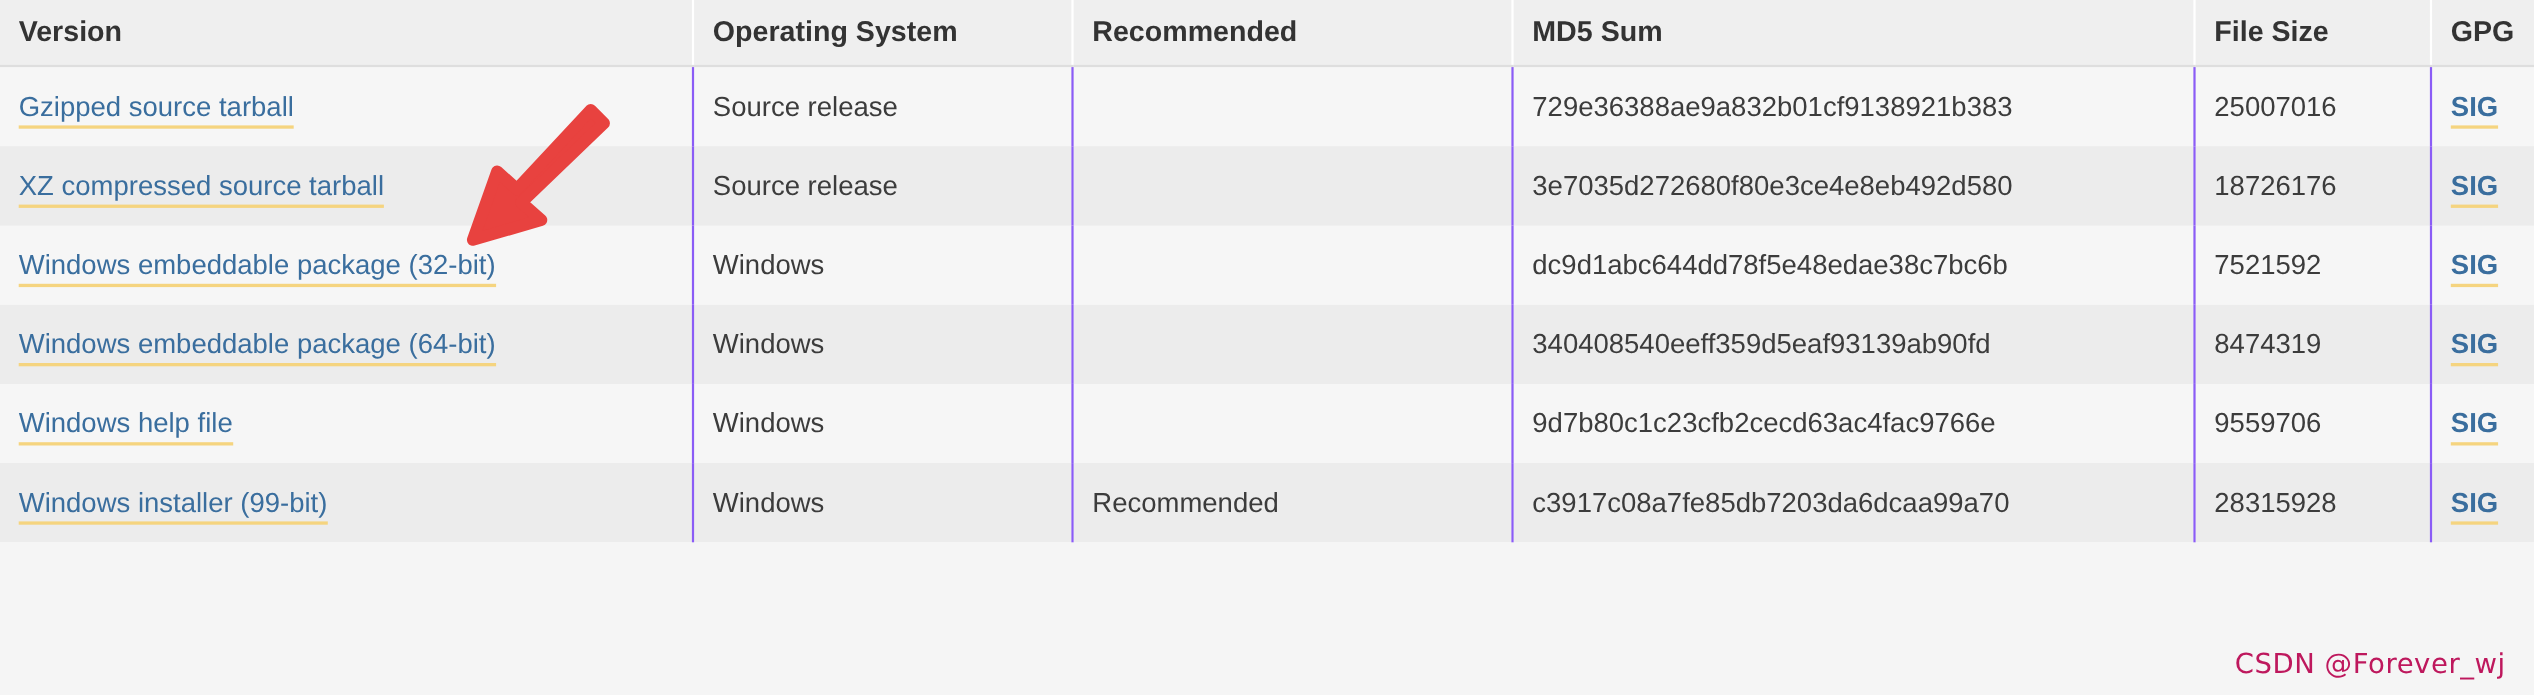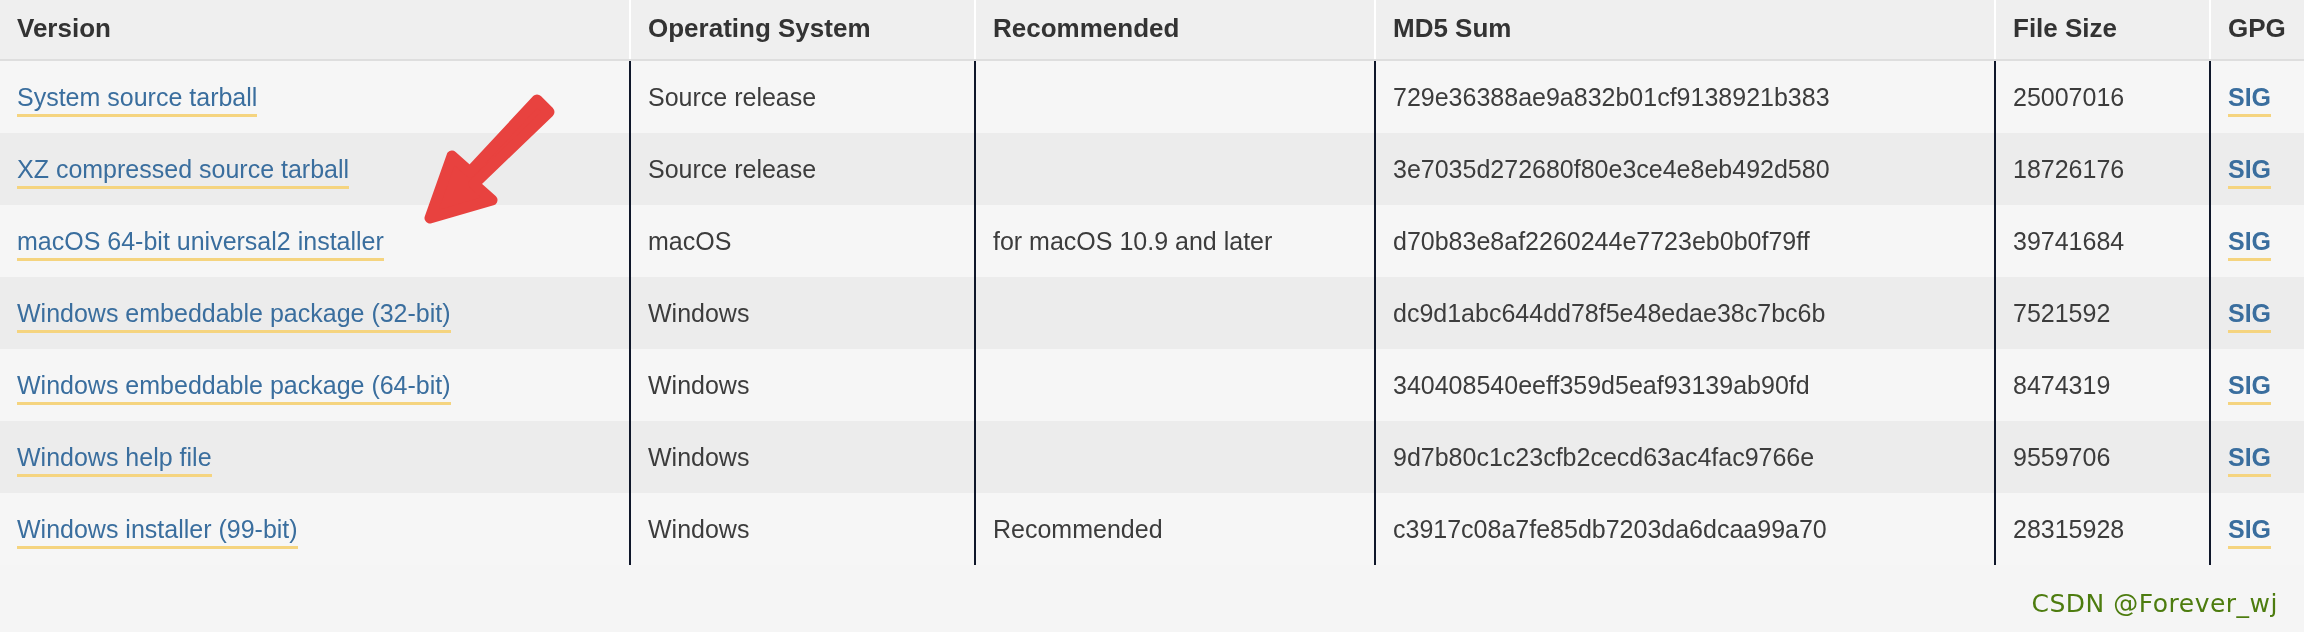--- a/index.html
+++ b/index.html
@@ -52,21 +52,21 @@
   table.downloads thead th:first-child {
     border-left: none;
   }
 
   table.downloads tbody td {
     padding: 0 17px;
     height: 72px;
     vertical-align: middle;
     color: #3c3c3c;
     font-size: 25px;
-    border-left: 2px solid #0f172a;
+    border-left: 2px solid #8b5cf6;
     white-space: nowrap;
     overflow: hidden;
   }
   table.downloads tbody td:first-child {
     border-left: none;
   }
 
   table.downloads tbody tr:nth-child(odd)  td { background: #f6f6f6; }
   table.downloads tbody tr:nth-child(even) td { background: #ececec; }
 
@@ -91,21 +91,21 @@
     width: 2304px;
     height: 632px;
     pointer-events: none;
   }
 
   
   .watermark {
     position: absolute;
     right: 26px;
     bottom: 14px;
-    color: #4d7c0f;
+    color: #be185d;
     font-size: 25px;
     font-family: "DejaVu Sans", sans-serif;
     letter-spacing: 0.5px;
     white-space: nowrap;
     pointer-events: none;
   }
 </style>
 </head>
 <body>
 
@@ -126,45 +126,37 @@
         <th>Operating System</th>
         <th>Recommended</th>
         <th>MD5 Sum</th>
         <th>File Size</th>
         <th>GPG</th>
       </tr>
     </thead>
     <tbody>
 
       <tr>
-        <td><a class="dl-link" href="#">System source tarball</a></td>
+        <td><a class="dl-link" href="#">Gzipped source tarball</a></td>
         <td>Source release</td>
         <td></td>
         <td>729e36388ae9a832b01cf9138921b383</td>
         <td>25007016</td>
         <td class="gpg-cell"><a class="dl-link" href="#">SIG</a></td>
       </tr>
 
       <tr>
         <td><a class="dl-link" href="#">XZ compressed source tarball</a></td>
         <td>Source release</td>
         <td></td>
         <td>3e7035d272680f80e3ce4e8eb492d580</td>
         <td>18726176</td>
         <td class="gpg-cell"><a class="dl-link" href="#">SIG</a></td>
       </tr>
 
-      <tr>
-        <td><a class="dl-link" href="#">macOS 64-bit universal2 installer</a></td>
-        <td>macOS</td>
-        <td>for macOS 10.9 and later</td>
-        <td>d70b83e8af2260244e7723eb0b0f79ff</td>
-        <td>39741684</td>
-        <td class="gpg-cell"><a class="dl-link" href="#">SIG</a></td>
-      </tr>
 
       <tr>
         <td><a class="dl-link" href="#">Windows embeddable package (32-bit)</a></td>
         <td>Windows</td>
         <td></td>
         <td>dc9d1abc644dd78f5e48edae38c7bc6b</td>
         <td>7521592</td>
         <td class="gpg-cell"><a class="dl-link" href="#">SIG</a></td>
       </tr>
 

